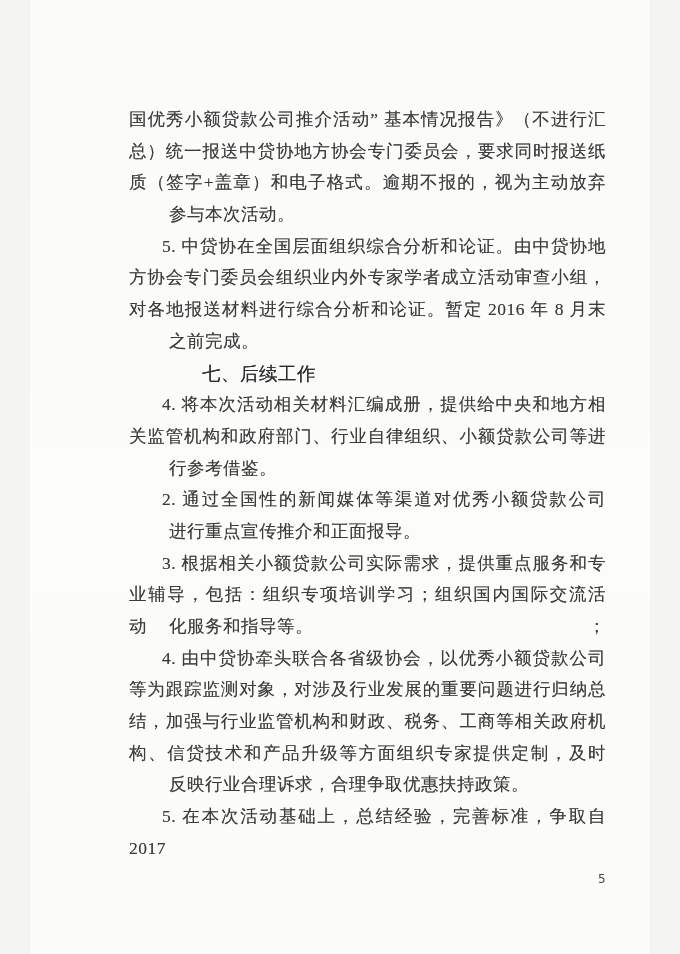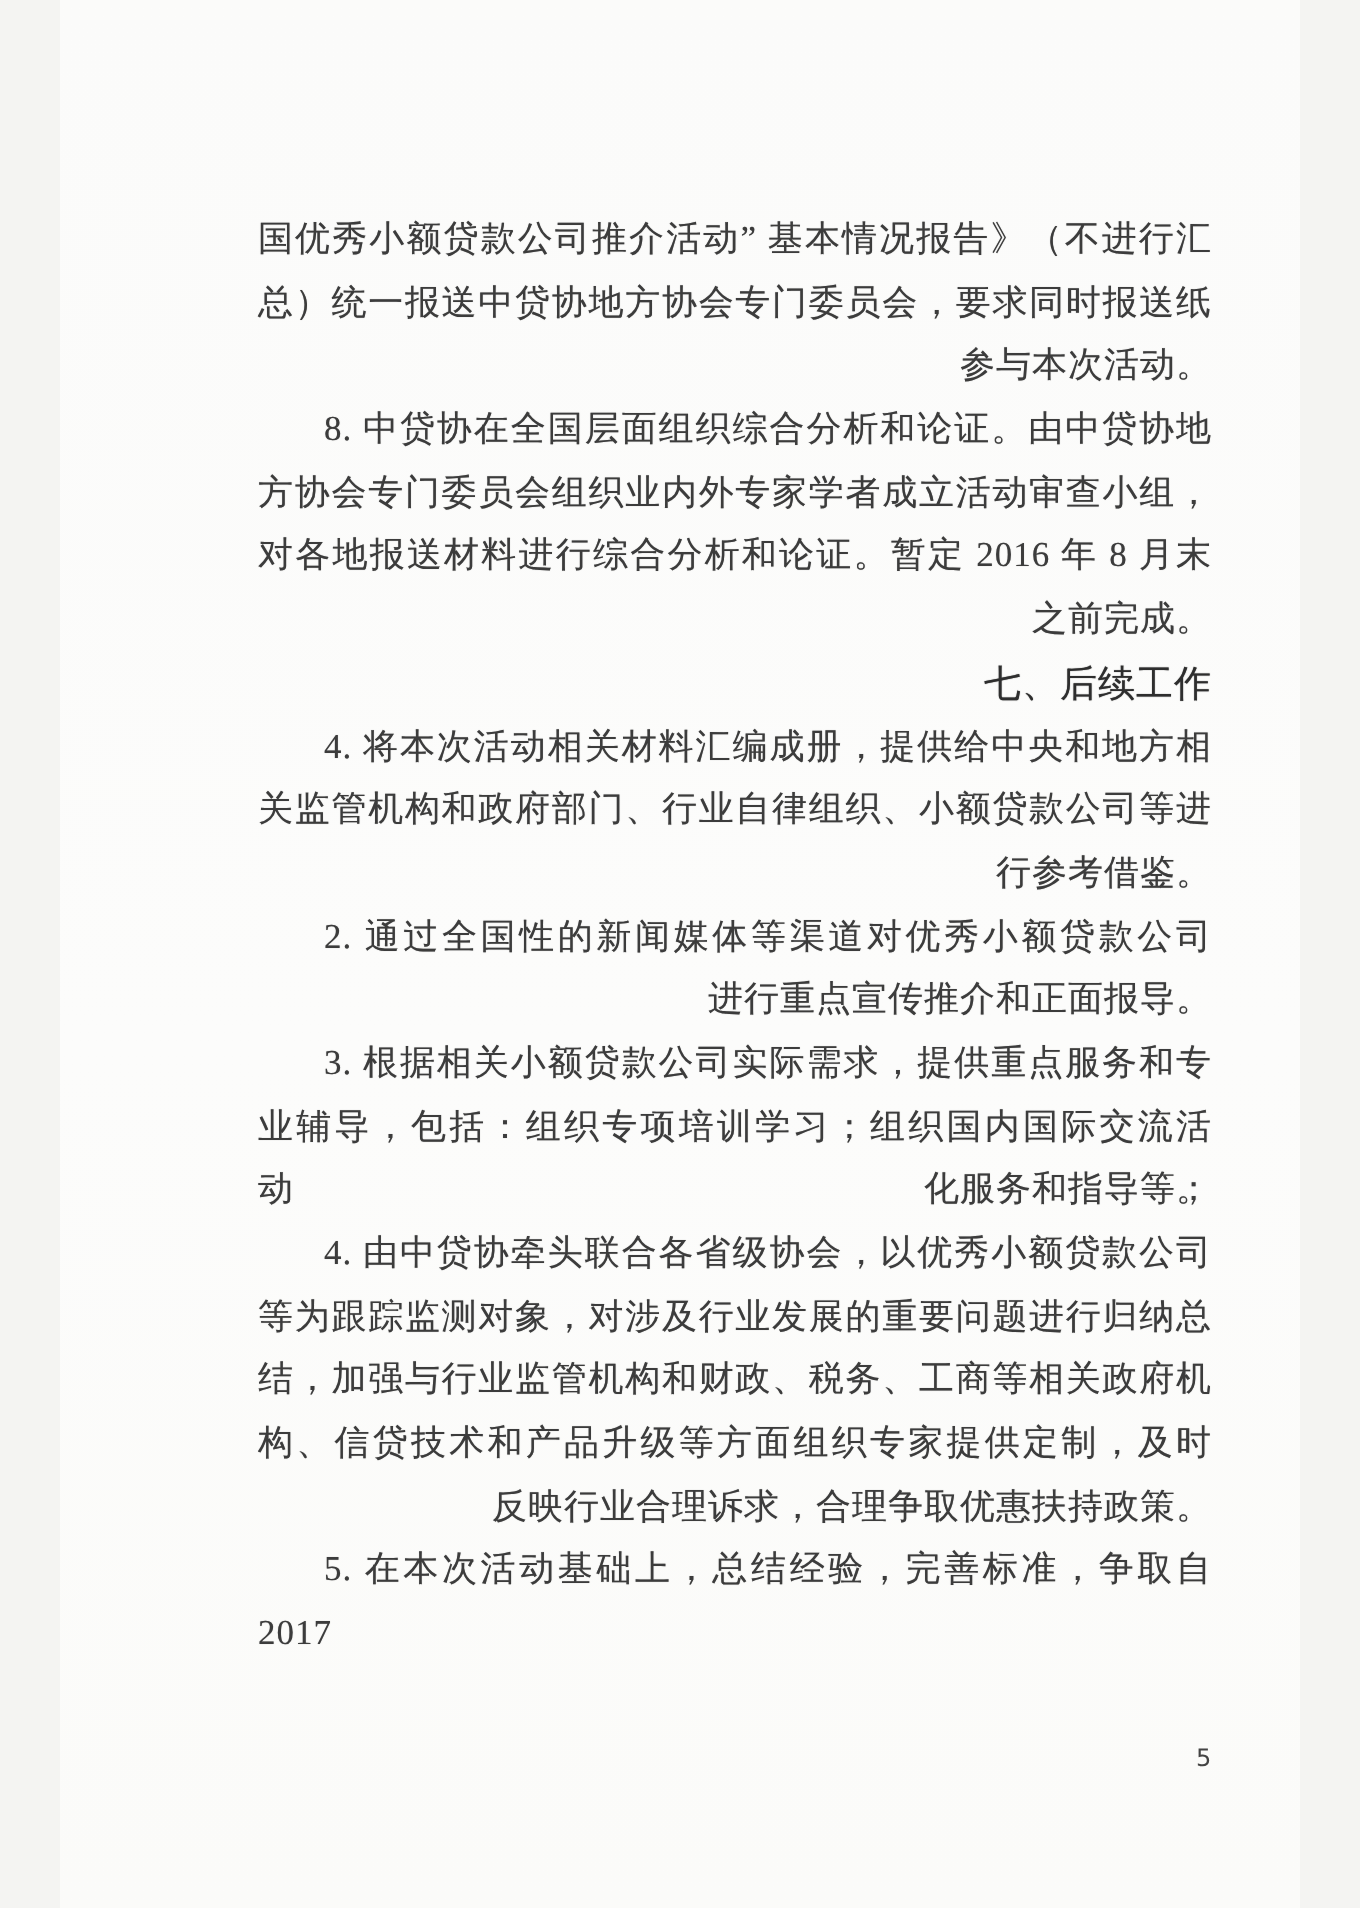--- a/index.html
+++ b/index.html
@@ -33,21 +33,22 @@
     color: #3c3c3c;
     text-shadow: 0 0 0.4px rgba(60,60,60,0.55);
   }
   .line.justify {
     text-align: justify;
     text-align-last: justify;
     text-justify: inter-character;
     white-space: normal;
   }
   .line.left {
-    text-align: right;
+    text-align: left;
+    margin-left: 40px;
   }
   .line.indent {
     text-indent: 33px;
   }
   .line.heading {
     font-family: "Liberation Sans", "DejaVu Sans", sans-serif;
     font-weight: 400;
     font-size: 18.5px;
     color: #2e2e2e;
     text-shadow: 0 0 0.5px rgba(40,40,40,0.8);
@@ -64,22 +65,23 @@
     text-align: left;
   }
 </style>
 </head>
 <body>
 
 <div class="page">
   <div class="text-block">
       <div class="line justify">国优秀小额贷款公司推介活动” 基本情况报告》（不进行汇</div>
       <div class="line justify">总）统一报送中贷协地方协会专门委员会，要求同时报送纸</div>
+      <div class="line justify">质（签字+盖章）和电子格式。逾期不报的，视为主动放弃</div>
       <div class="line left">参与本次活动。</div>
-      <div class="line justify indent">8. 中贷协在全国层面组织综合分析和论证。由中贷协地</div>
+      <div class="line justify indent">5. 中贷协在全国层面组织综合分析和论证。由中贷协地</div>
       <div class="line justify">方协会专门委员会组织业内外专家学者成立活动审查小组，</div>
       <div class="line justify">对各地报送材料进行综合分析和论证。暂定 2016 年 8 月末</div>
       <div class="line left">之前完成。</div>
       <div class="line left indent heading">七、后续工作</div>
       <div class="line justify indent">4. 将本次活动相关材料汇编成册，提供给中央和地方相</div>
       <div class="line justify">关监管机构和政府部门、行业自律组织、小额贷款公司等进</div>
       <div class="line left">行参考借鉴。</div>
       <div class="line justify indent">2. 通过全国性的新闻媒体等渠道对优秀小额贷款公司</div>
       <div class="line left">进行重点宣传推介和正面报导。</div>
       <div class="line justify indent">3. 根据相关小额贷款公司实际需求，提供重点服务和专</div>

